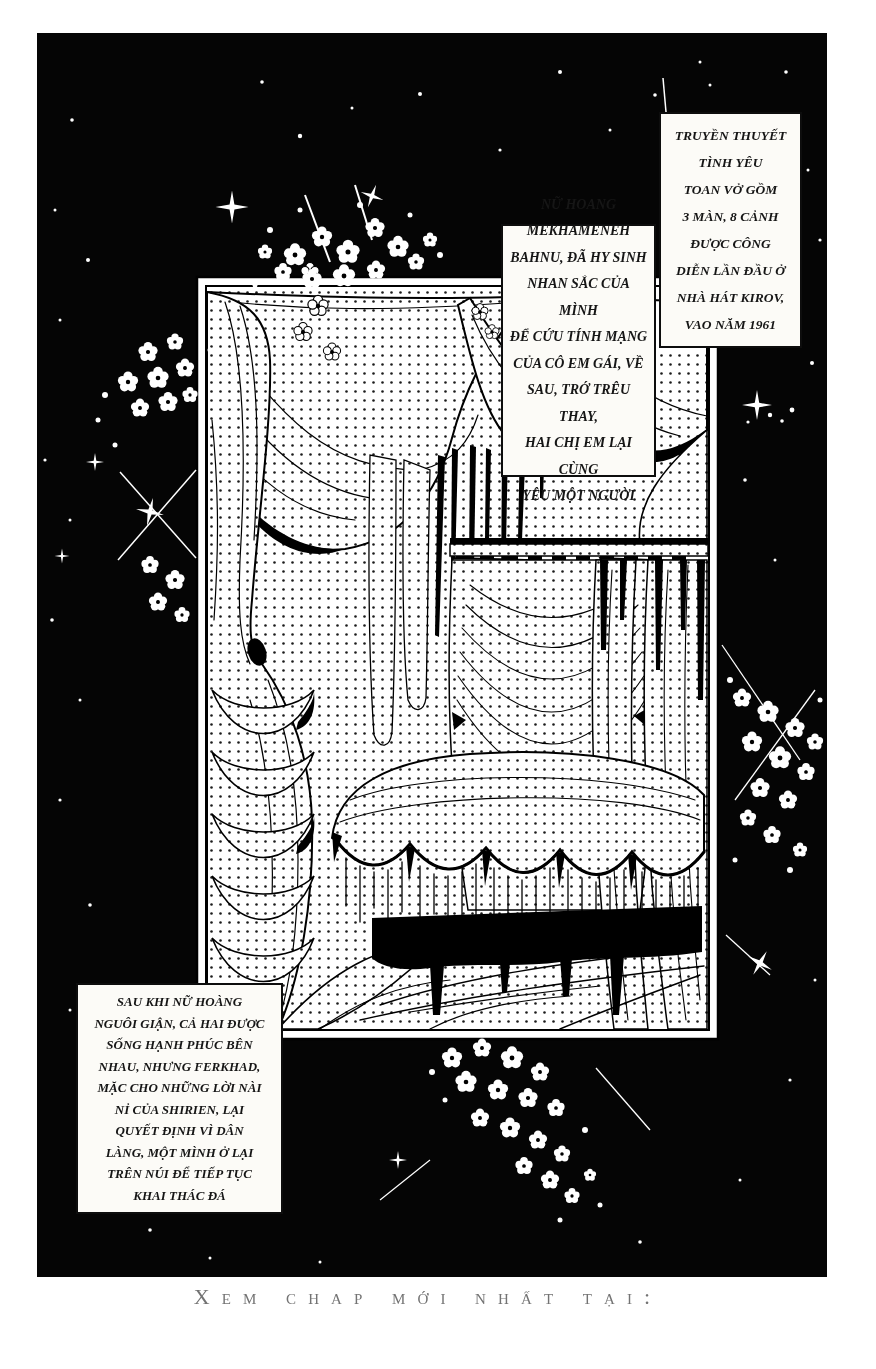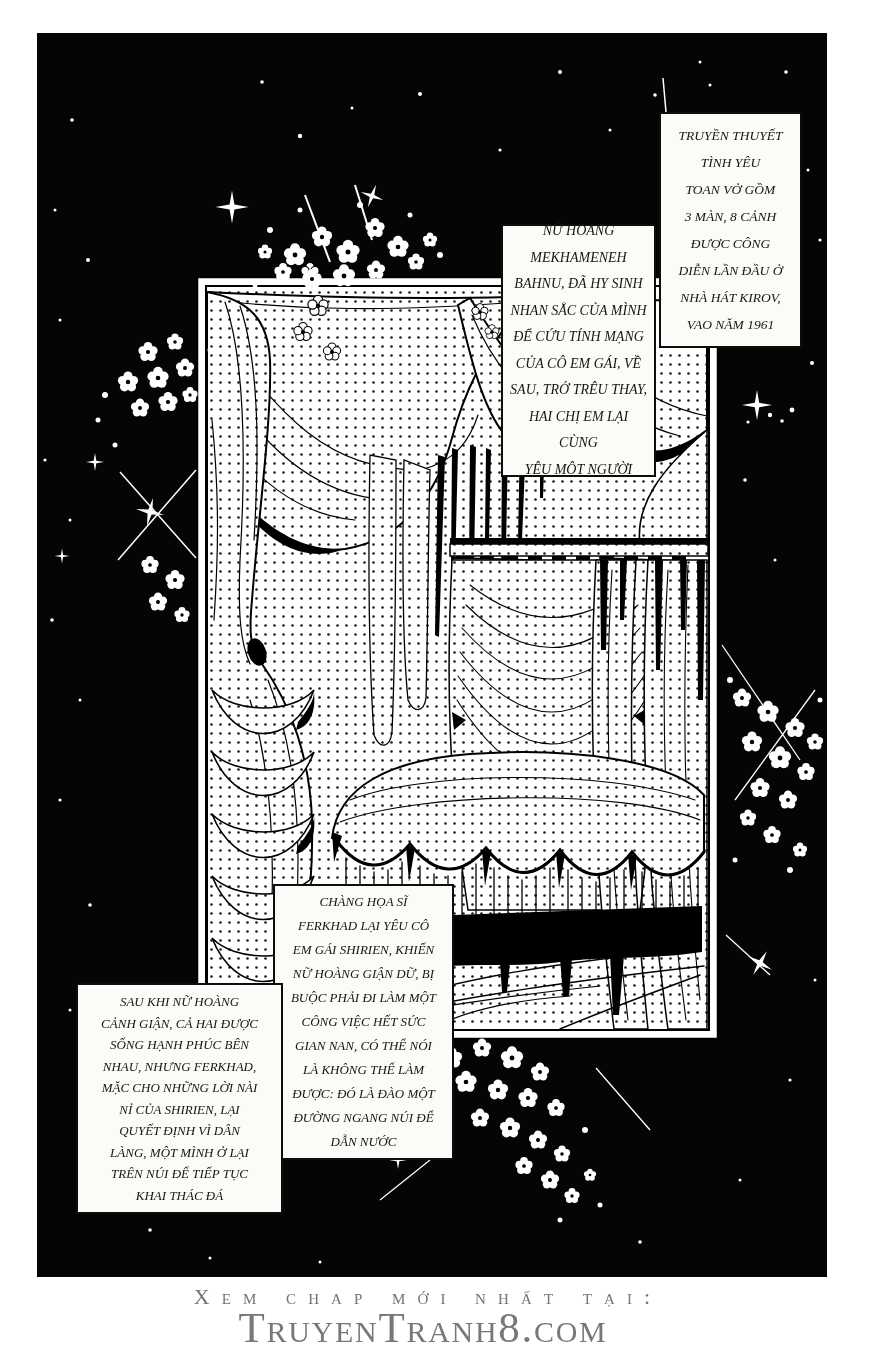--- a/index.html
+++ b/index.html
@@ -1,21 +1,21 @@
 <!DOCTYPE html>
 <html><head>
 <meta charset="utf-8">
 <style>
   html,body{margin:0;padding:0;background:#ffffff;}
   #page{position:relative;width:876px;height:1369px;background:#ffffff;overflow:hidden;
         font-family:"Liberation Serif", serif;}
   #stage-svg{position:absolute;left:0;top:0;z-index:1;}
   .caption{position:absolute;z-index:3;background:#fcfbf7;border:2px solid #0d0d0d;
            box-sizing:border-box;display:flex;align-items:center;justify-content:center;
-           text-align:center;color:#161616;font-style:italic;font-weight:400;
+           text-align:center;color:#161616;font-style:italic;font-weight:700;
            white-space:pre-line;padding:6px;}
   .capA{left:659px;top:112px;width:143px;height:236px;font-size:13.5px;line-height:27px;}
   .capB{left:501px;top:224px;width:155px;height:253px;font-size:14px;line-height:26.5px;}
   .capC{left:273px;top:884px;width:181px;height:276px;font-size:13px;line-height:24px;}
   .capD{left:76px;top:983px;width:207px;height:231px;font-size:13px;line-height:21.5px;}
   .footer-line1{position:absolute;z-index:2;left:0;right:20px;top:1284px;text-align:center;
     font-variant:small-caps;letter-spacing:0.55em;font-size:22px;color:#737373;}
   .footer-line2{position:absolute;z-index:2;left:0;right:30px;top:1303px;text-align:center;
     font-variant:small-caps;letter-spacing:0.04em;font-size:43px;color:#787878;}
 </style>
@@ -366,41 +366,27 @@
     <span>NỮ HOANG
 MEKHAMENEH
 BAHNU, ĐÃ HY SINH
 NHAN SẮC CỦA MÌNH
 ĐỂ CỨU TÍNH MẠNG
 CỦA CÔ EM GÁI, VỀ
 SAU, TRỚ TRÊU THAY,
 HAI CHỊ EM LẠI CÙNG
 YÊU MỘT NGƯỜI</span>
   </div>
-  <div class="caption capC">
-    <span>CHÀNG HỌA SĨ
-FERKHAD LẠI YÊU CÔ
-EM GÁI SHIRIEN, KHIẾN
-NỮ HOÀNG GIẬN DỮ, BỊ
-BUỘC PHẢI ĐI LÀM MỘT
-CÔNG VIỆC HẾT SỨC
-GIAN NAN, CÓ THỂ NÓI
-LÀ KHÔNG THỂ LÀM
-ĐƯỢC: ĐÓ LÀ ĐÀO MỘT
-ĐƯỜNG NGANG NÚI ĐỂ
-DẪN NƯỚC</span>
-  </div>
   <div class="caption capD">
     <span>SAU KHI NỮ HOÀNG
-CẢNH GIẬN, CẢ HAI ĐƯỢC
+NGUÔI GIẬN, CẢ HAI ĐƯỢC
 SỐNG HẠNH PHÚC BÊN
 NHAU, NHƯNG FERKHAD,
 MẶC CHO NHỮNG LỜI NÀI
 NỈ CỦA SHIRIEN, LẠI
 QUYẾT ĐỊNH VÌ DÂN
 LÀNG, MỘT MÌNH Ở LẠI
 TRÊN NÚI ĐỂ TIẾP TỤC
 KHAI THÁC ĐÁ</span>
   </div>
 
   <div class="footer-line1">Xem chap mới nhất tại:</div>
-  <div class="footer-line2">TruyenTranh8.com</div>
 </div>
 
 </body></html>

